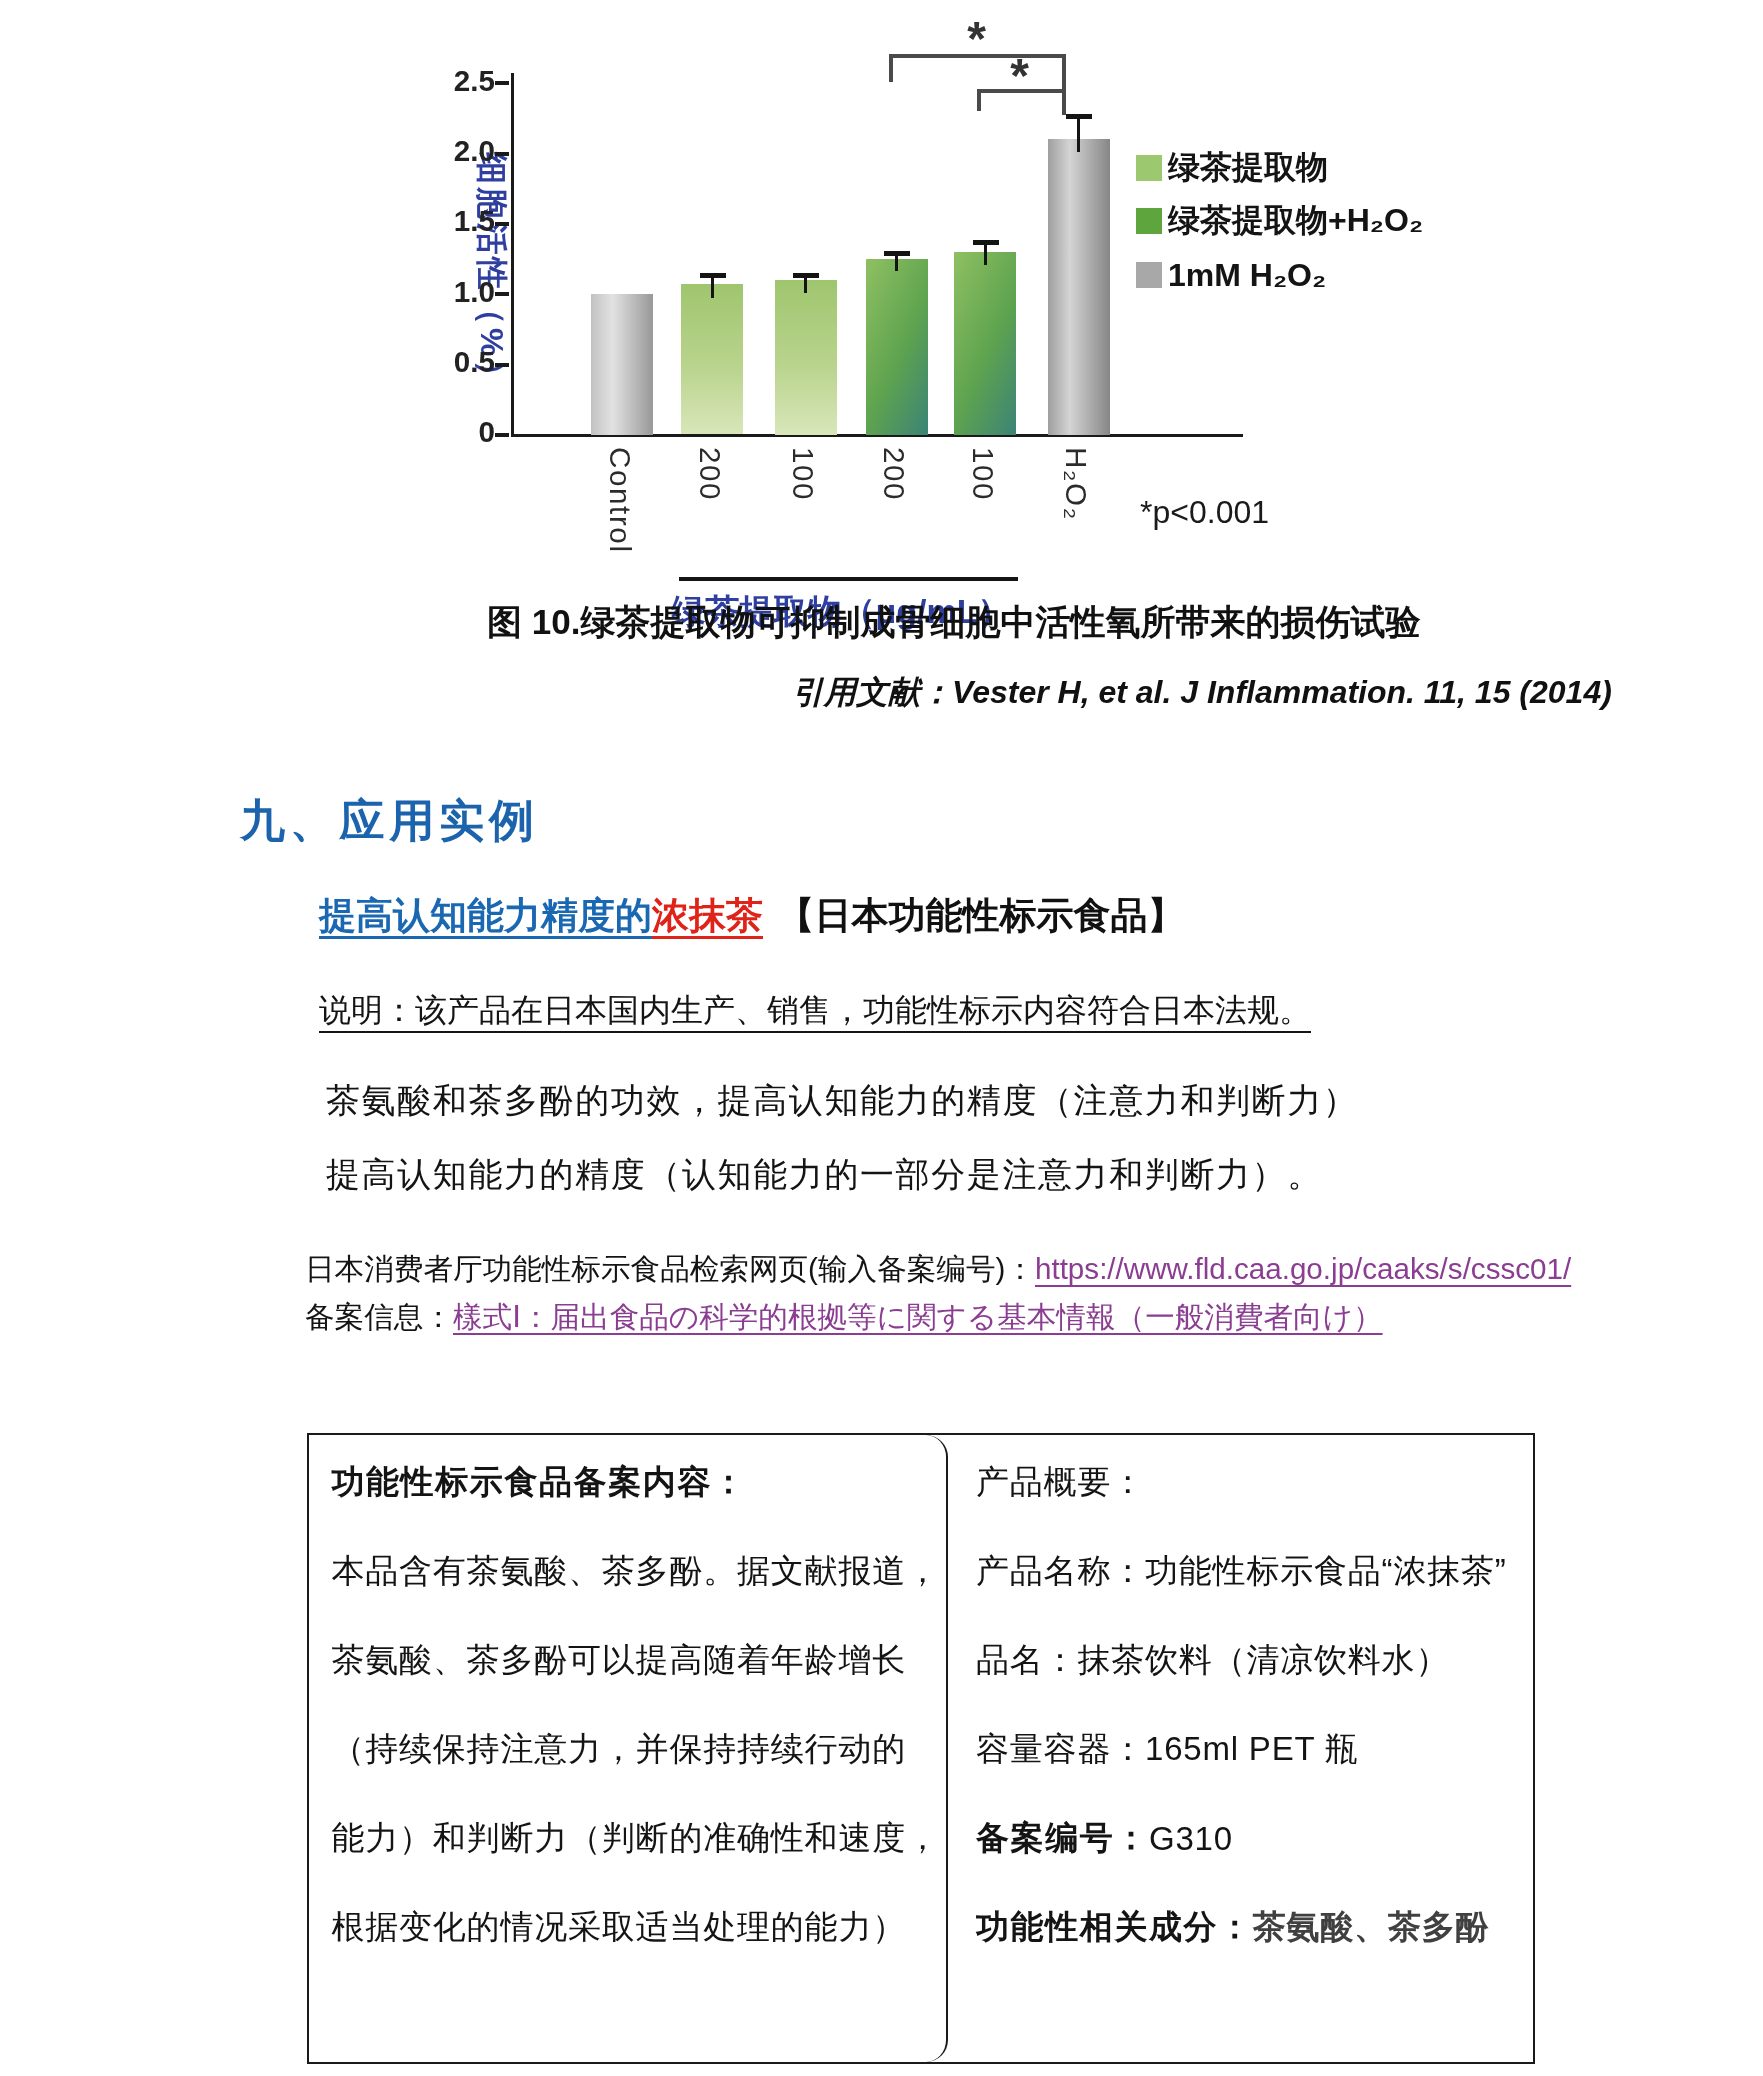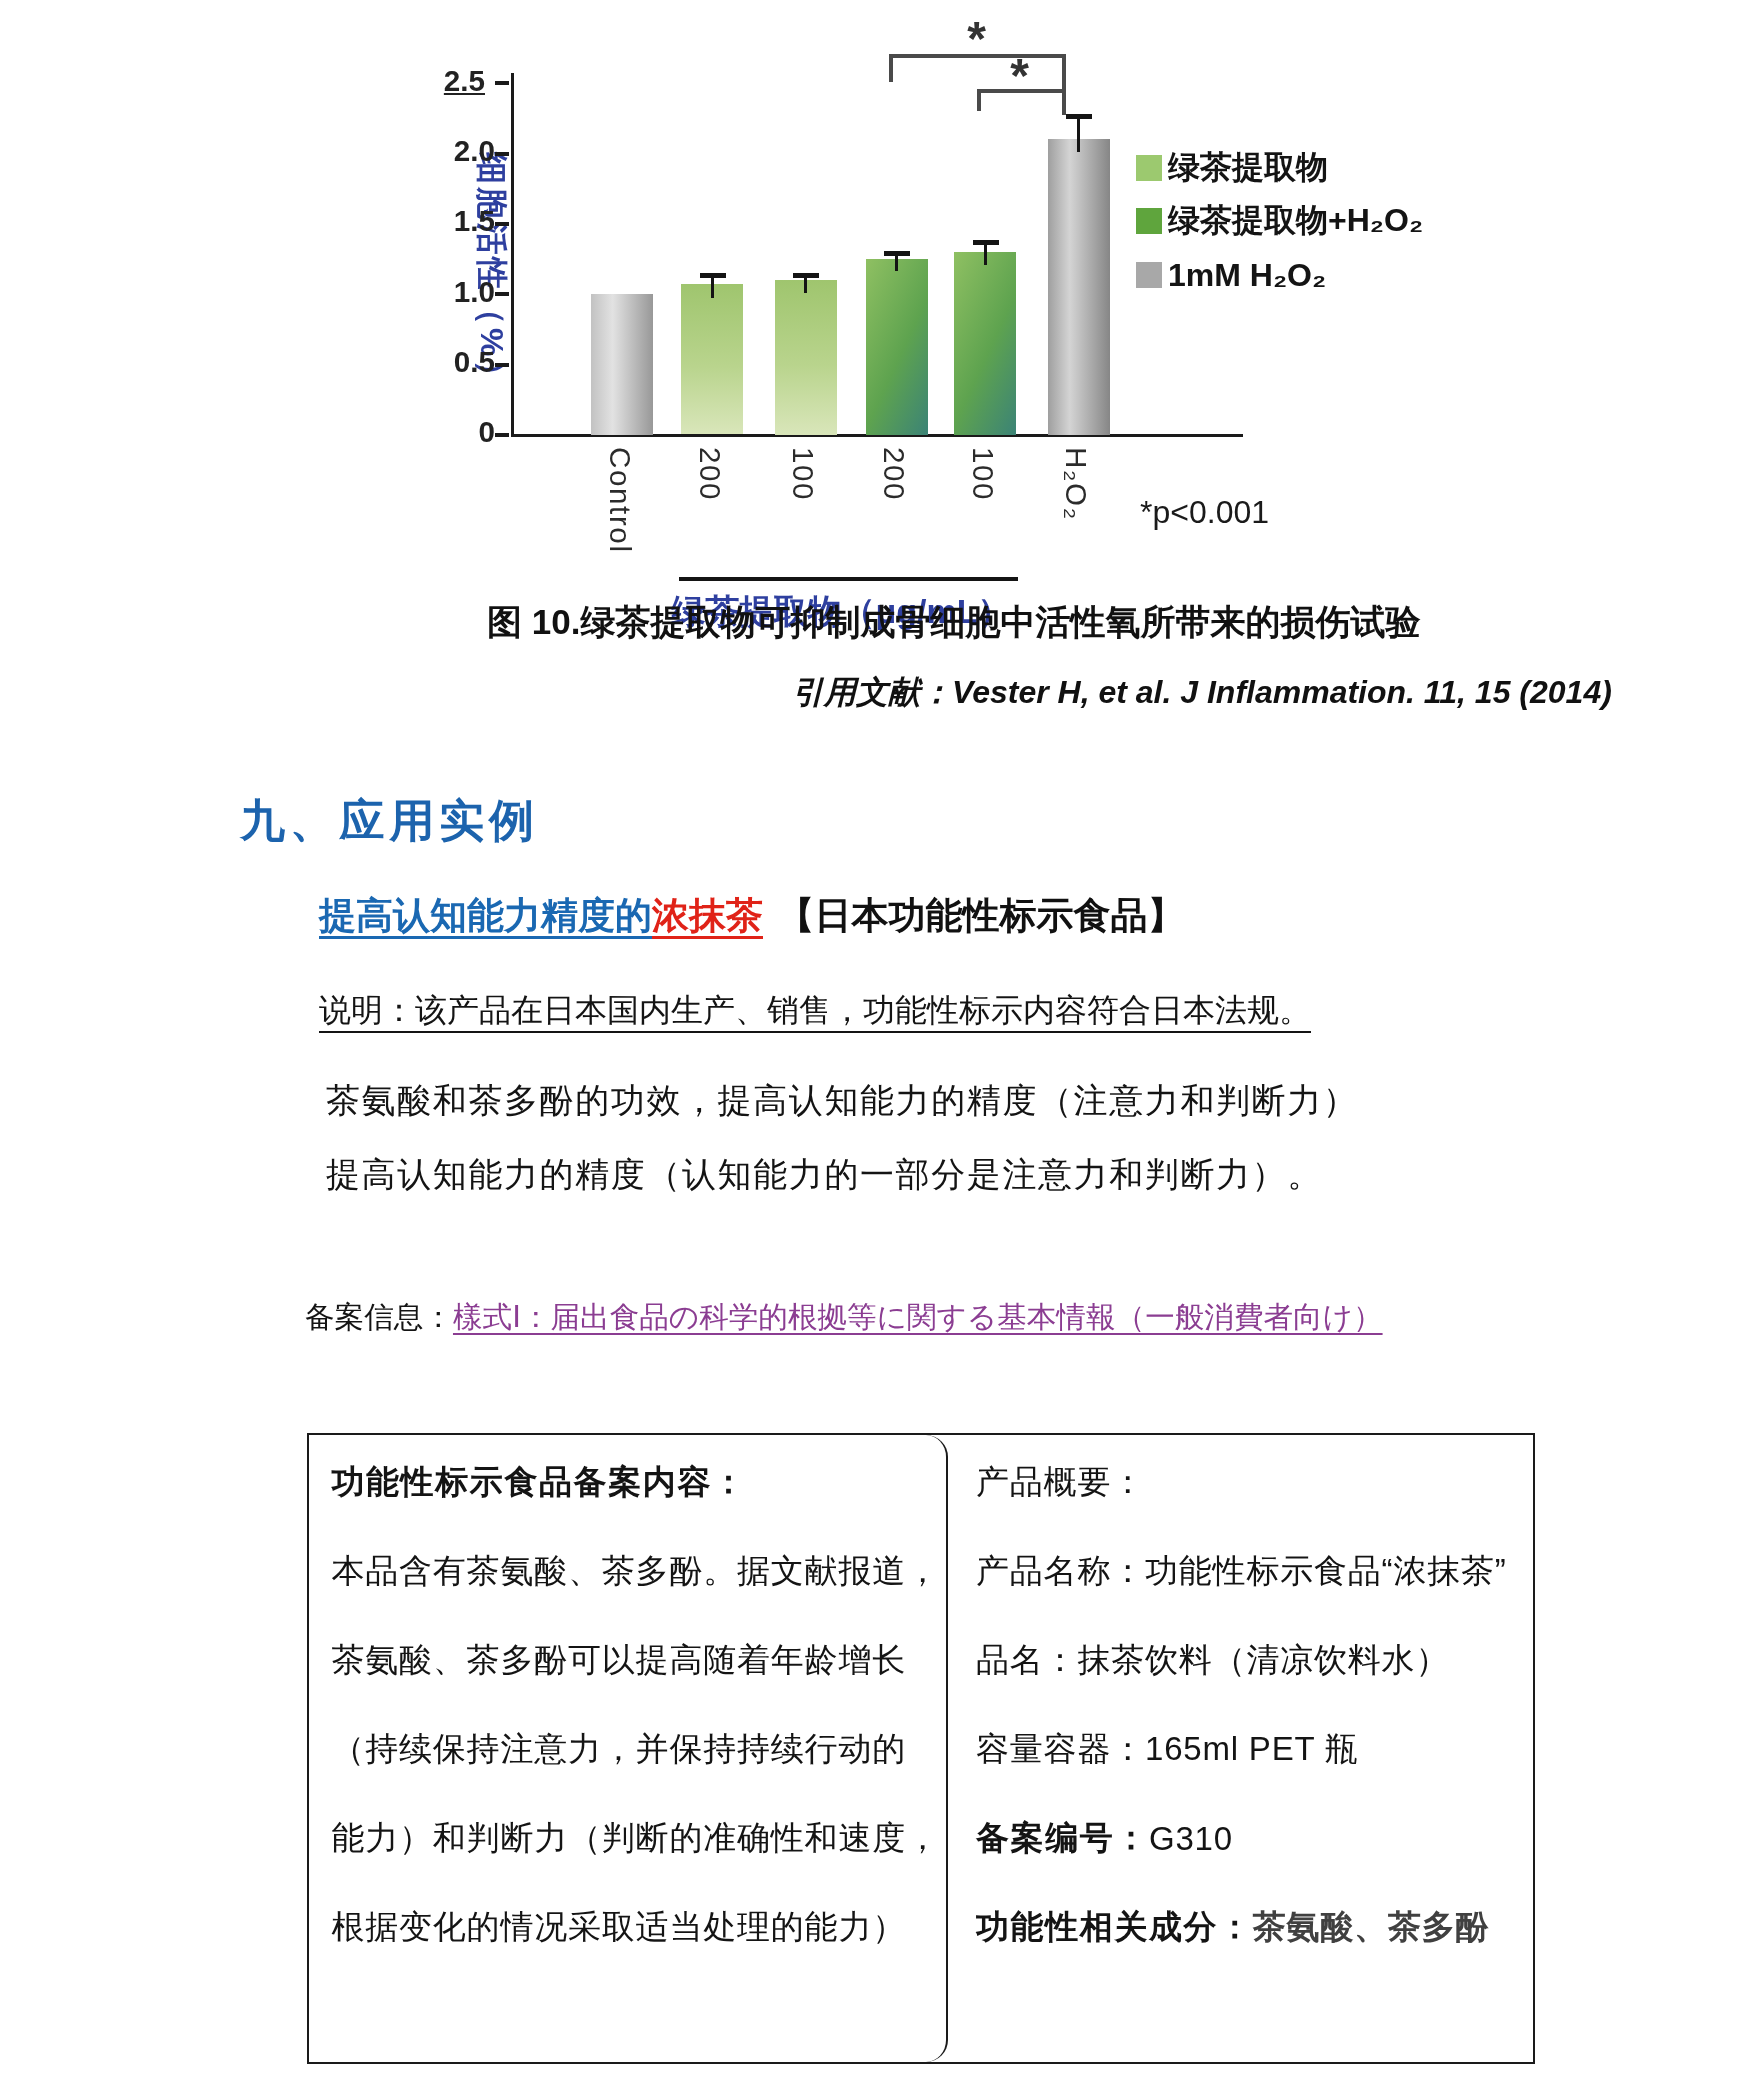--- a/index.html
+++ b/index.html
@@ -100,21 +100,21 @@
         <div class="err-cap" style="left: 884px; top: 251px;"></div>
         <div class="xlab" style="left: 911px; top: 447px;">200</div>
         <div class="bar bar-gteh" style="left: 954px; top: 252px; width: 62px; height: 183px;"></div>
         <div class="err-stem" style="left: 984px; top: 243px; height: 21.6px;"></div>
         <div class="err-cap" style="left: 973px; top: 240px;"></div>
         <div class="xlab" style="left: 1000px; top: 447px;">100</div>
         <div class="bar bar-h2o2" style="left: 1048px; top: 139px; width: 62px; height: 296px;"></div>
         <div class="err-stem" style="left: 1077px; top: 117px; height: 35px;"></div>
         <div class="err-cap" style="left: 1066px; top: 114px;"></div>
         <div class="xlab" style="left: 1093px; top: 447px;">H₂O₂</div>
-        <div class="ylab" style="left: 421px; top: 64px; text-decoration: underline;">2.5</div>
+        <div class="ylab" style="left: 431px; top: 64px;">2.5</div>
         <div class="ytick" style="left: 495px; top: 81px;"></div>
         <div class="ylab" style="left: 431px; top: 134px;">2.0</div>
         <div class="ytick" style="left: 495px; top: 152px;"></div>
         <div class="ylab" style="left: 431px; top: 204px;">1.5</div>
         <div class="ytick" style="left: 495px; top: 222px;"></div>
         <div class="ylab" style="left: 431px; top: 275px;">1.0</div>
         <div class="ytick" style="left: 495px; top: 292px;"></div>
         <div class="ylab" style="left: 431px; top: 345px;">0.5</div>
         <div class="ytick" style="left: 495px; top: 363px;"></div>
         <div class="ylab" style="left: 431px; top: 415px;">0</div>
@@ -157,20 +157,23 @@
 
   <div class="subtitle">
     <span class="blue">提高认知能力精度的</span><span class="red">浓抹茶</span><span class="black">【日本功能性标示食品】</span>
   </div>
 
   <div class="note-line">说明：该产品在日本国内生产、销售，功能性标示内容符合日本法规。</div>
 
   <div class="para para1">茶氨酸和茶多酚的功效，提高认知能力的精度（注意力和判断力）</div>
   <div class="para para2">提高认知能力的精度（认知能力的一部分是注意力和判断力）。</div>
 
+  <div class="link-line link-line1">
+    <span>日本消费者厅功能性标示食品检索网页(输入备案编号)：</span><a class="purple-link">https://www.fld.caa.go.jp/caaks/s/cssc01/</a>
+  </div>
   <div class="link-line link-line2">
     <span>备案信息：</span><a class="purple-link">樣式Ⅰ：届出食品の科学的根拠等に関する基本情報（一般消費者向け）</a>
   </div>
 
   <div class="info-table">
     <div class="cell cell-left">
       <div class="tline bold">功能性标示食品备案内容：</div>
       <div class="tline">本品含有茶氨酸、茶多酚。据文献报道，</div>
       <div class="tline">茶氨酸、茶多酚可以提高随着年龄增长</div>
       <div class="tline">（持续保持注意力，并保持持续行动的</div>

